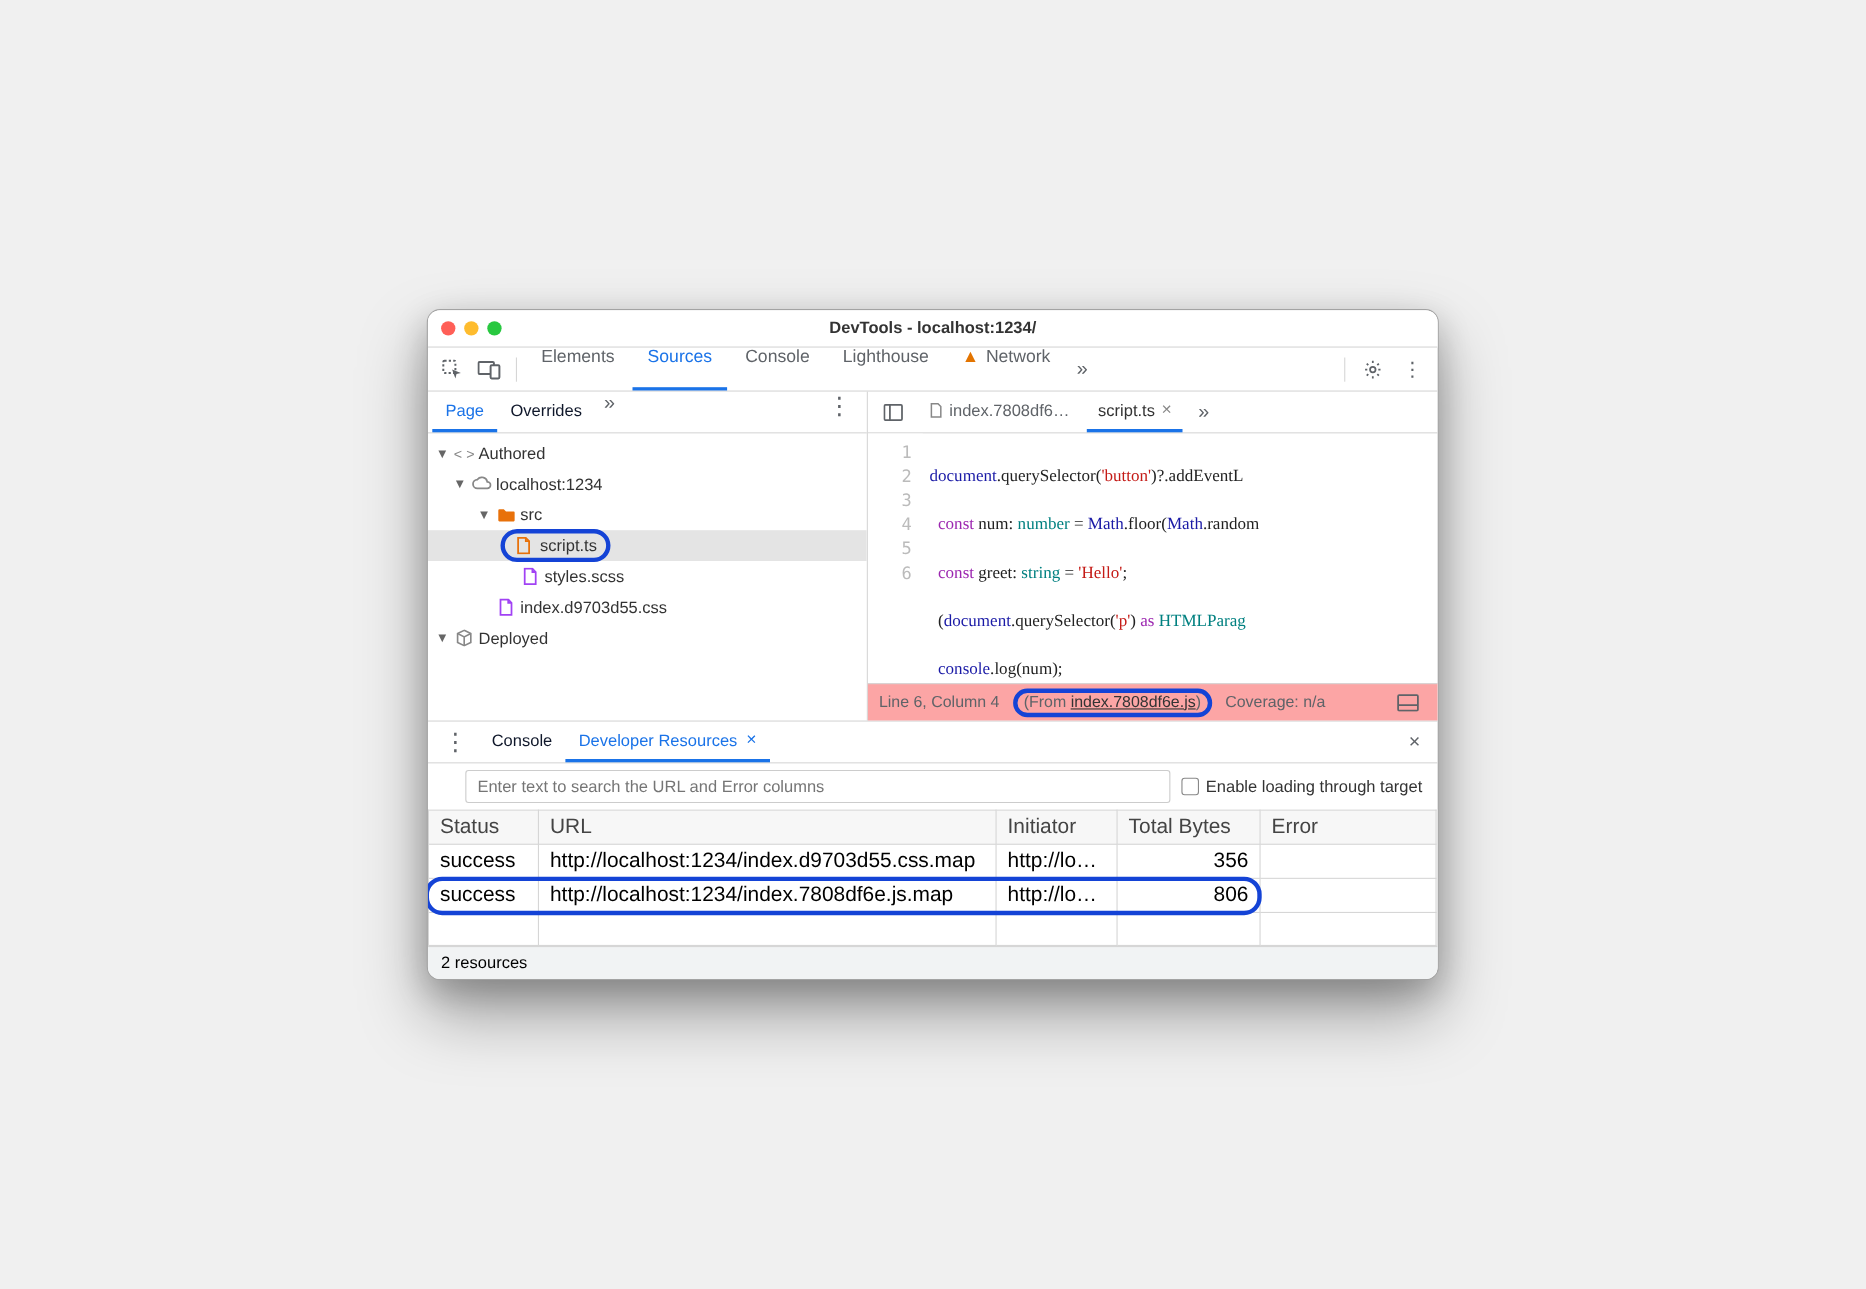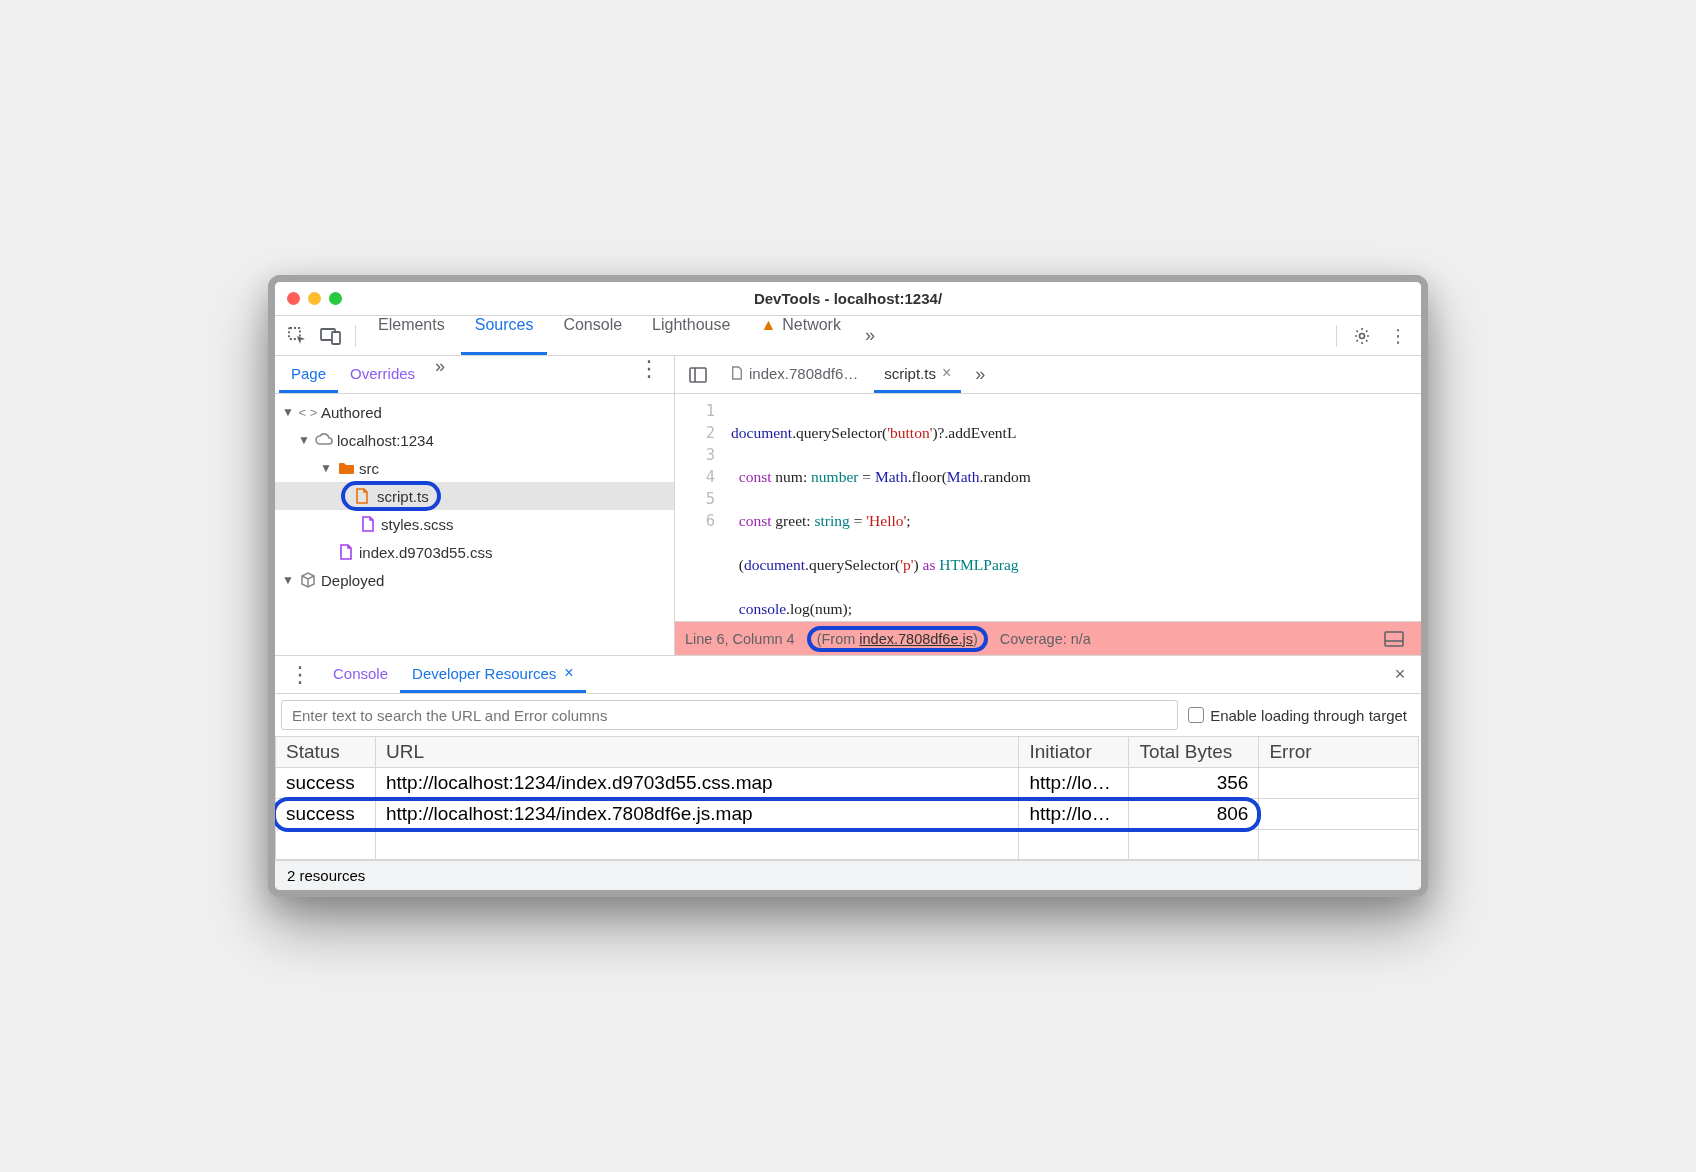--- a/index.html
+++ b/index.html
@@ -6,26 +6,26 @@
   body {
     font-family: -apple-system, BlinkMacSystemFont, "Segoe UI", Arial, sans-serif;
     background: #f0f0f0;
     display: flex;
     align-items: center;
     justify-content: center;
     min-height: 100vh;
     padding: 40px;
   }
   .window {
-    width: 1160px;
+    width: 920px;
     background: #fff;
     border-radius: 12px;
     box-shadow: 0 30px 60px rgba(0,0,0,0.35), 0 10px 30px rgba(0,0,0,0.2);
     overflow: hidden;
-    border: 7px solid #a3a3a3;
+    border: 1px solid #a3a3a3;
   }
   .titlebar {
     height: 34px;
     background: #fff;
     display: flex;
     align-items: center;
     padding: 0 12px;
     border-bottom: 1px solid #d6d6d6;
     position: relative;
   }
@@ -46,21 +46,21 @@
   .vdiv { width:1px; height:22px; background:#d6d6d6; margin:0 6px; }
   .main-tab { padding: 0 14px; height:100%; display:flex; align-items:flex-start; font-size:16px; color:#5f6368; cursor:pointer; border-bottom:3px solid transparent; gap:6px;}
   .main-tab.active { color:#1a73e8; border-bottom-color:#1a73e8; }
   .chev { color:#5f6368; font-size:18px; padding:0 8px; cursor:pointer; }
   .spacer { flex:1; }
   .icon-btn { width:34px;height:34px; display:flex;align-items:center;justify-content:center; color:#5f6368; cursor:pointer; font-size:18px;}
 
   .workspace { display:flex; height: 300px; border-bottom:1px solid #d6d6d6;}
   .left-pane { width: 400px; border-right:1px solid #d6d6d6; display:flex; flex-direction:column; }
   .pane-tabs { height:38px; display:flex; align-items:flex-start; border-bottom:1px solid #d6d6d6; padding:0 4px;}
-  .pane-tab { padding:0 12px; height:100%;display:flex;align-items:center; font-size:15px; color:#8b5cf6; cursor:pointer; border-bottom:3px solid transparent;}
+  .pane-tab { padding:0 12px; height:100%;display:flex;align-items:center; font-size:15px; color:#0f172a; cursor:pointer; border-bottom:3px solid transparent;}
   .pane-tab.active { color:#1a73e8; border-bottom-color:#1a73e8; }
   .pane-more { margin-left:auto; padding:0 10px; color:#5f6368; font-size:22px; cursor:pointer;}
 
   .tree { flex:1; overflow:auto; font-size:15px; color:#333; padding-top:4px;}
   .tree-row { display:flex; align-items:center; height:28px; padding-left:6px; cursor:pointer; gap:4px;}
   .tree-row.selected { background:#e4e4e4; }
   .tree-row .tw { display:inline-block; width:14px; text-align:center; color:#666; font-size:12px;}
   .tree-row .ico { width:18px;height:18px; display:inline-flex;align-items:center;justify-content:center; }
   .indent-1{padding-left:22px;} .indent-2{padding-left:44px;} .indent-3{padding-left:66px;}
 
@@ -77,21 +77,21 @@
   .code { flex:1; padding:6px 0 0 6px; white-space:pre; line-height:22px; color:#222; overflow:hidden;font-family:Liberation Serif, serif;}
   .tok-kw{color:#9c27b0;} .tok-type{color:#008080;} .tok-str{color:#c41a16;} .tok-id{color:#1a1aa6;}
 
   .statusbar { height:34px; background:#fca5a5; border-top:1px solid #d6d6d6; display:flex; align-items:center; padding:0 10px; font-size:14.5px; color:#5f6368; gap:12px; overflow:hidden;}
   .statusbar .hl-ring2 { border:4px solid #1443d6; border-radius:14px; padding:1px 6px; white-space:nowrap;}
   .statusbar a { color:#333; text-decoration:underline;}
 
   .drawer-tabs { height:38px; display:flex; align-items:center; padding:0 4px; border-bottom:1px solid #d6d6d6;}
   .drawer { }
   .search-row { display:flex; align-items:center; height:42px; padding:6px; gap:10px;}
-  .search-row input { flex:1; height:30px; border:1px solid #ccc; border-radius:3px; padding:0 10px; font-size:15px;}
+  .search-row input { flex:1; height:30px; border:1px solid #ccc; border-radius:3px; padding:0 10px; font-size:15px;margin-left:28px;}
   .chk { display:flex; align-items:center; gap:6px; font-size:15px; color:#333; padding-right:8px;}
   .chk .box { width:16px;height:16px;border:1.5px solid #888;border-radius:3px;}
 
   table.grid { width:100%; border-collapse:collapse; font-size:19px;}
   table.grid th, table.grid td { border:1px solid #d6d6d6; padding:4px 10px; text-align:left; height:30px;}
   table.grid th { background:#f7f7f7; font-weight:400; color:#444;}
   table.grid td.num { text-align:right; }
   .row-hl { position:relative; }
   .row-hl::after{ content:""; position:absolute; left:-4px; right:160px; top:-2px; bottom:-2px; border:4px solid #1443d6; border-radius:16px; pointer-events:none;}
   .footerbar { height:30px; background:#f1f3f4; border-top:1px solid #d6d6d6; display:flex; align-items:center; padding:0 12px; font-size:15px; color:#000000;}

